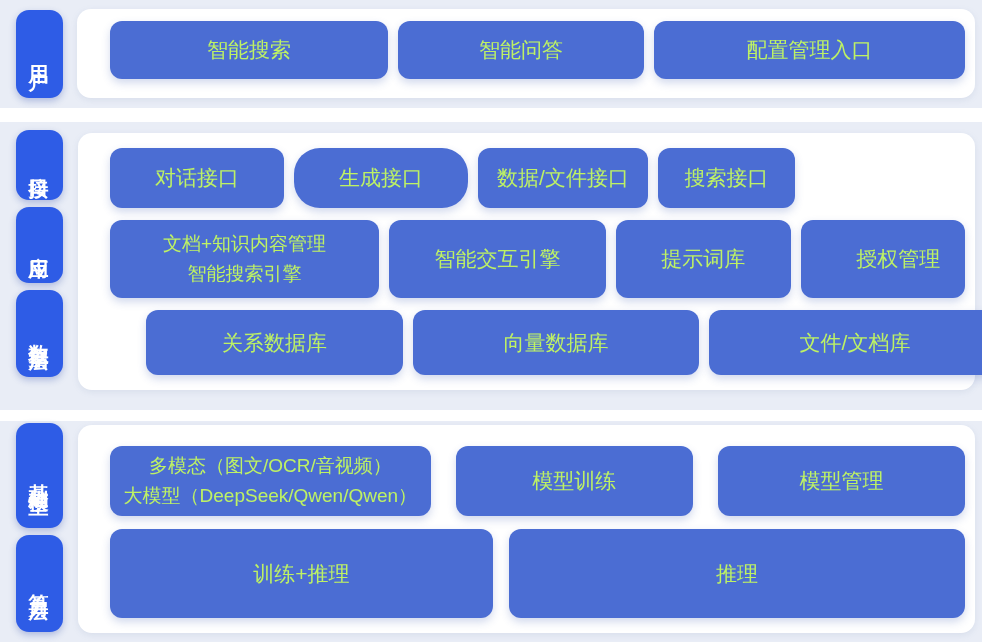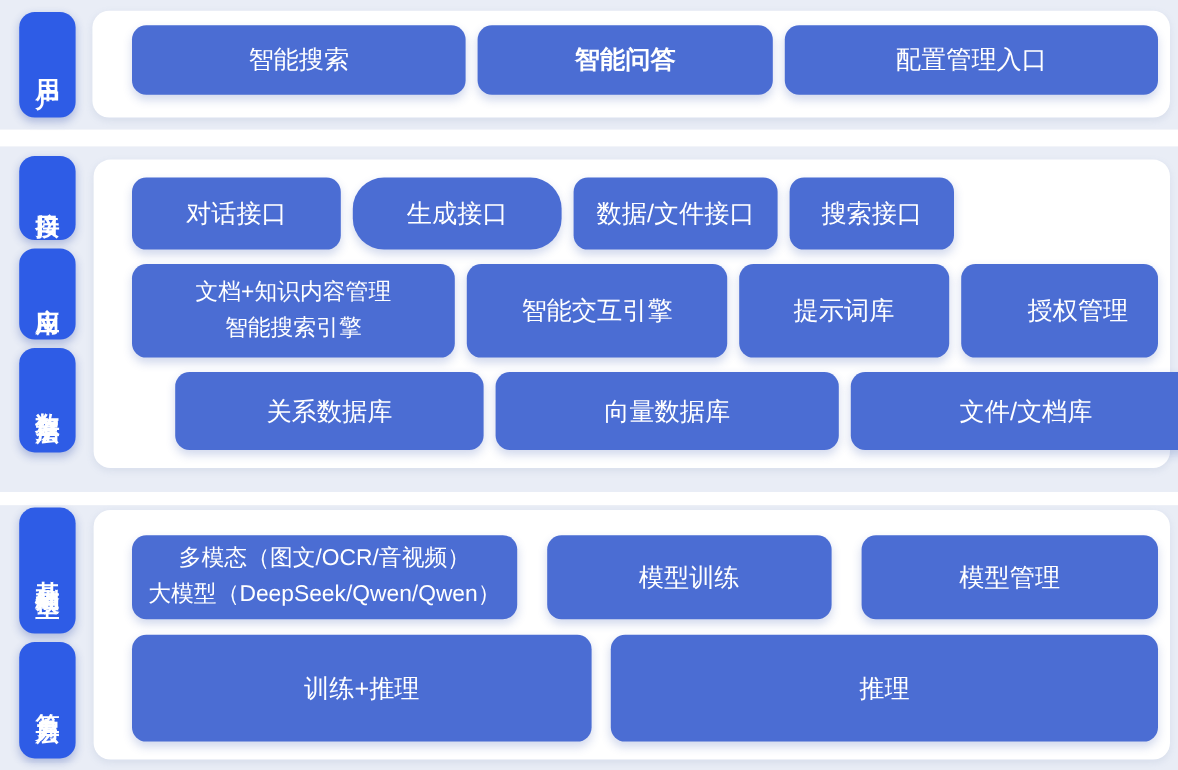--- a/index.html
+++ b/index.html
@@ -57,30 +57,30 @@
   }
   .row1{top:21px;height:58px;}
   .row2{top:148px;height:60px;}
   .row3{top:220px;height:78px;}
   .row4{top:310px;height:65px;margin-left:36px;}
   .row5{top:446px;height:70px;gap:25px;}
   .row6{top:529px;height:89px;gap:16px;}
   .block{
     background:#4b6dd3;
     border-radius:12px;
-    color:#ffffff;
+    color:#bef264;
     display:flex;align-items:center;justify-content:center;
     text-align:center;
     font-size:21px;
     white-space:pre-line;
     box-shadow:0 4px 8px rgba(50,80,175,0.22);
     box-sizing:border-box;
   }
   .row1 .block:nth-child(1){width:278px;}
-  .row1 .block:nth-child(2){width:246px;font-weight:bold;}
+  .row1 .block:nth-child(2){width:246px;}
   .row1 .block:nth-child(3){width:311px;}
   .row2 .block:nth-child(1){width:174px;}
   .row2 .block:nth-child(2){width:174px;border-radius:26px;}
   .row2 .block:nth-child(3){width:170px;}
   .row2 .block:nth-child(4){width:137px;}
   .row2 .block:nth-child(5){width:160px;}
   .row3 .block:nth-child(1){width:276px;font-size:19px;line-height:1.6;}
   .row3 .block:nth-child(2){width:223px;}
   .row3 .block:nth-child(3){width:179px;}
   .row3 .block:nth-child(4){width:168px;padding-left:31px;}

